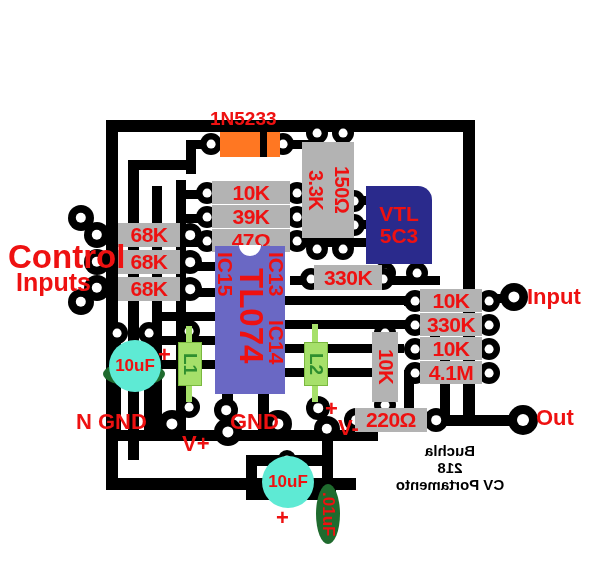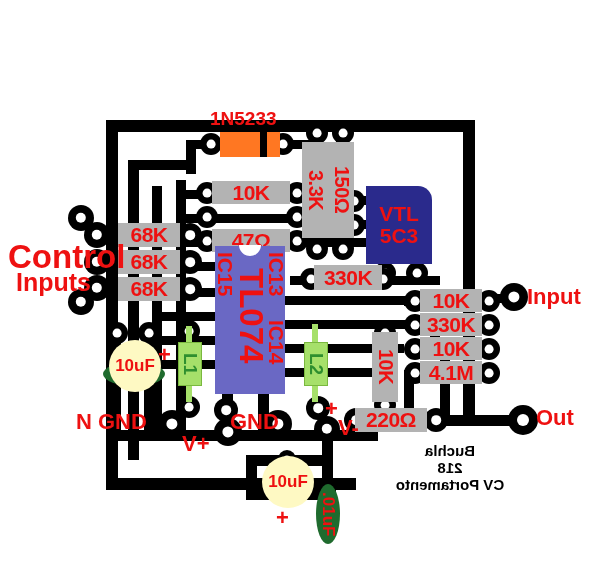--- a/index.html
+++ b/index.html
@@ -27,21 +27,21 @@
   .ic-lbl.v{writing-mode:vertical-rl;}
 
   .opto{position:absolute;background:#2a2a8c;
         border-radius:0 14px 0 0;color:#ee1111;font-weight:bold;
         display:flex;flex-direction:column;align-items:center;
         justify-content:center;line-height:1.05;}
 
   .diode{position:absolute;background:#ff7722;}
   .diode .band{position:absolute;top:0;bottom:0;width:7px;background:#000;right:22%;}
 
-  .ecap{position:absolute;background:#fef9c3;border-radius:50%;
+  .ecap{position:absolute;background:#5eead4;border-radius:50%;
         color:#ee1111;font-weight:bold;display:flex;align-items:center;
         justify-content:center;}
   .fcap{position:absolute;background:#1f6b2e;border-radius:50%;
         color:#ee1111;font-weight:bold;display:flex;align-items:center;
         justify-content:center;margin-top:40px;}
   .fcap.v{writing-mode:vertical-rl;}
   .plus{position:absolute;color:#ee1111;font-weight:bold;}
 
   .ind{position:absolute;background:#a6e06a;border:1px solid #7ab83f;
        color:#2f8f2f;font-weight:bold;display:flex;align-items:center;
@@ -195,20 +195,21 @@
   <div class="diode" style="left:220px;top:132px;width:60px;height:25px;">
     <div class="band"></div>
   </div>
   <div class="lbl" style="left:210px;top:108px;font-size:19px;">1N5233</div>
 
   <div class="res" style="left:118px;top:223px;width:62px;height:24px;font-size:21px;">68K</div>
   <div class="res" style="left:118px;top:250px;width:62px;height:24px;font-size:21px;">68K</div>
   <div class="res" style="left:118px;top:277px;width:62px;height:24px;font-size:21px;">68K</div>
 
   <div class="res" style="left:212px;top:181px;width:78px;height:23px;font-size:21px;">10K</div>
+  <div class="res" style="left:212px;top:205px;width:78px;height:23px;font-size:21px;">39K</div>
   <div class="res" style="left:212px;top:229px;width:78px;height:23px;font-size:21px;">47Ω</div>
 
   <div class="res v" style="left:302px;top:142px;width:26px;height:96px;font-size:20px;">3.3K</div>
   <div class="res v" style="left:328px;top:142px;width:26px;height:96px;font-size:20px;">150Ω</div>
 
   <div class="opto" style="left:366px;top:186px;width:66px;height:78px;font-size:21px;">
     <span>VTL</span>
     <span>5C3</span>
   </div>
 

